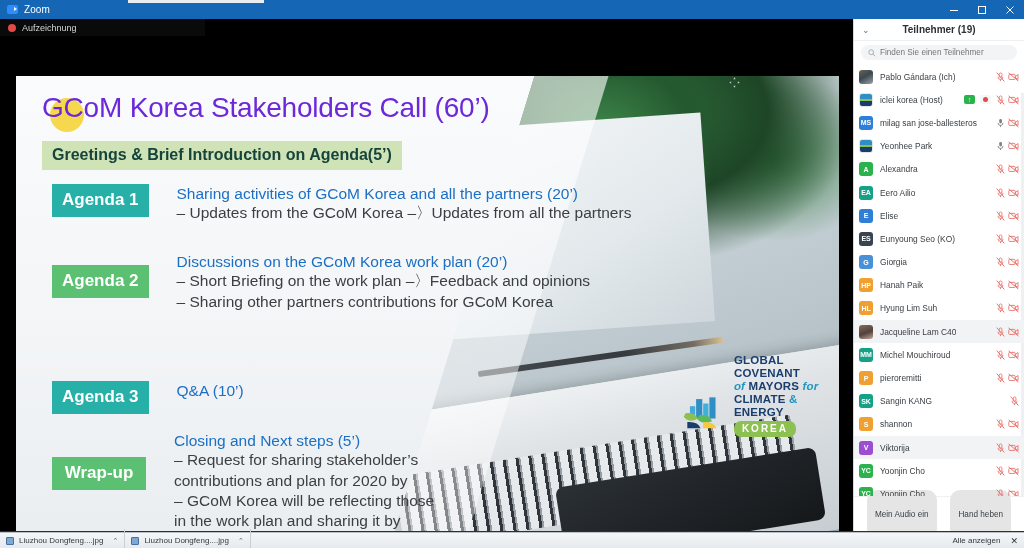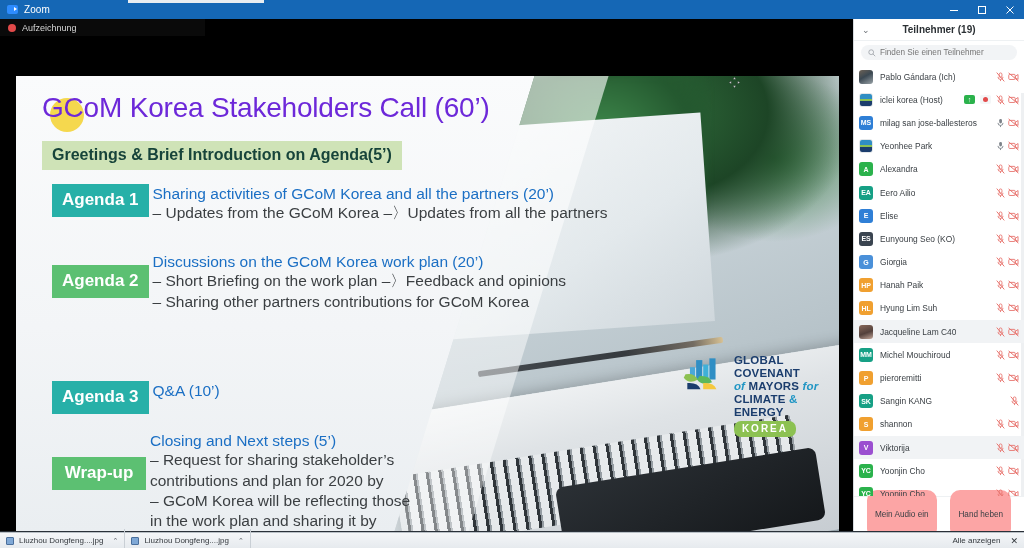--- a/index.html
+++ b/index.html
@@ -132,26 +132,26 @@
   }
 
   .agenda-row { position: absolute; display: flex; align-items: flex-start; }
   .chip {
     color: #fff; font-weight: bold; font-size: 17px;
     padding: 7px 10px; min-width: 94px; text-align: center; white-space: nowrap;
     line-height: 1.1;
   }
   .chip.teal { background: #27b0a8; }
   .chip.green { background: #5cc072; }
-  .a-body { margin-left: 4px; }
+  .a-body { margin-left: 28px; }
   .a-head { color: #1b6fc4; font-size: 15.5px; white-space: nowrap; line-height: 1.25; }
   .a-line { color: #3b3f42; font-size: 15.5px; white-space: nowrap; line-height: 1.3; }
 
   
-  .logo { position: absolute; left: 666px; top: 278px; display: flex; align-items: flex-start; }
+  .logo { position: absolute; left: 666px; top: 278px; display: flex; align-items: flex-end; }
   .logo-txt { margin-left: 6px; line-height: 1.12; }
   .lt1, .lt2, .lt3 { font-weight: bold; letter-spacing: .2px; color: #1b3d6d; font-size: 11.5px; }
   .lt2 .of, .lt2 .for { font-style: italic; color: #2196c4; font-weight: bold; }
   .lt3 .amp { color: #2196c4; }
   .korea {
     margin-top: 2px; background: #8cc152; color: #fff; font-weight: bold; font-size: 10px;
     letter-spacing: 2px; padding: 2px 8px; display: inline-block; border-radius: 7px;
   }
 
   
@@ -210,21 +210,21 @@
   .badge-rec {
     width: 11px; height: 9px; border-radius: 2px; background: #f4f6f7;
     display: flex; align-items: center; justify-content: center; margin-right: 2px;
   }
   .badge-rec i { width: 5px; height: 5px; border-radius: 50%; background: #e24a4a; display: block; }
   .panel-foot {
     flex: 0 0 auto; height: 36px; display: flex; align-items: center;
     justify-content: space-around; border-top: 1px solid #eef1f3; padding: 0 6px;
   }
   .pbtn {
-    background: #fca5a5; border: 0; border-radius: 10px; padding: 20px 8px;
+    background: #e5e5e5; border: 0; border-radius: 10px; padding: 20px 8px;
     font-size: 8.2px; color: #3b4045; font-family: "Liberation Sans", sans-serif; white-space: nowrap;
   }
   .pscroll {
     position: absolute; right: 0px; top: 28px; width: 3px; height: 420px; background: #eef0f2;
   }
 
   
   .dlbar {
     position: absolute; left: 0; bottom: 0; width: 1024px; height: 16px;
     background: linear-gradient(180deg,#f4f6f8 0%, #e6eaee 100%);

